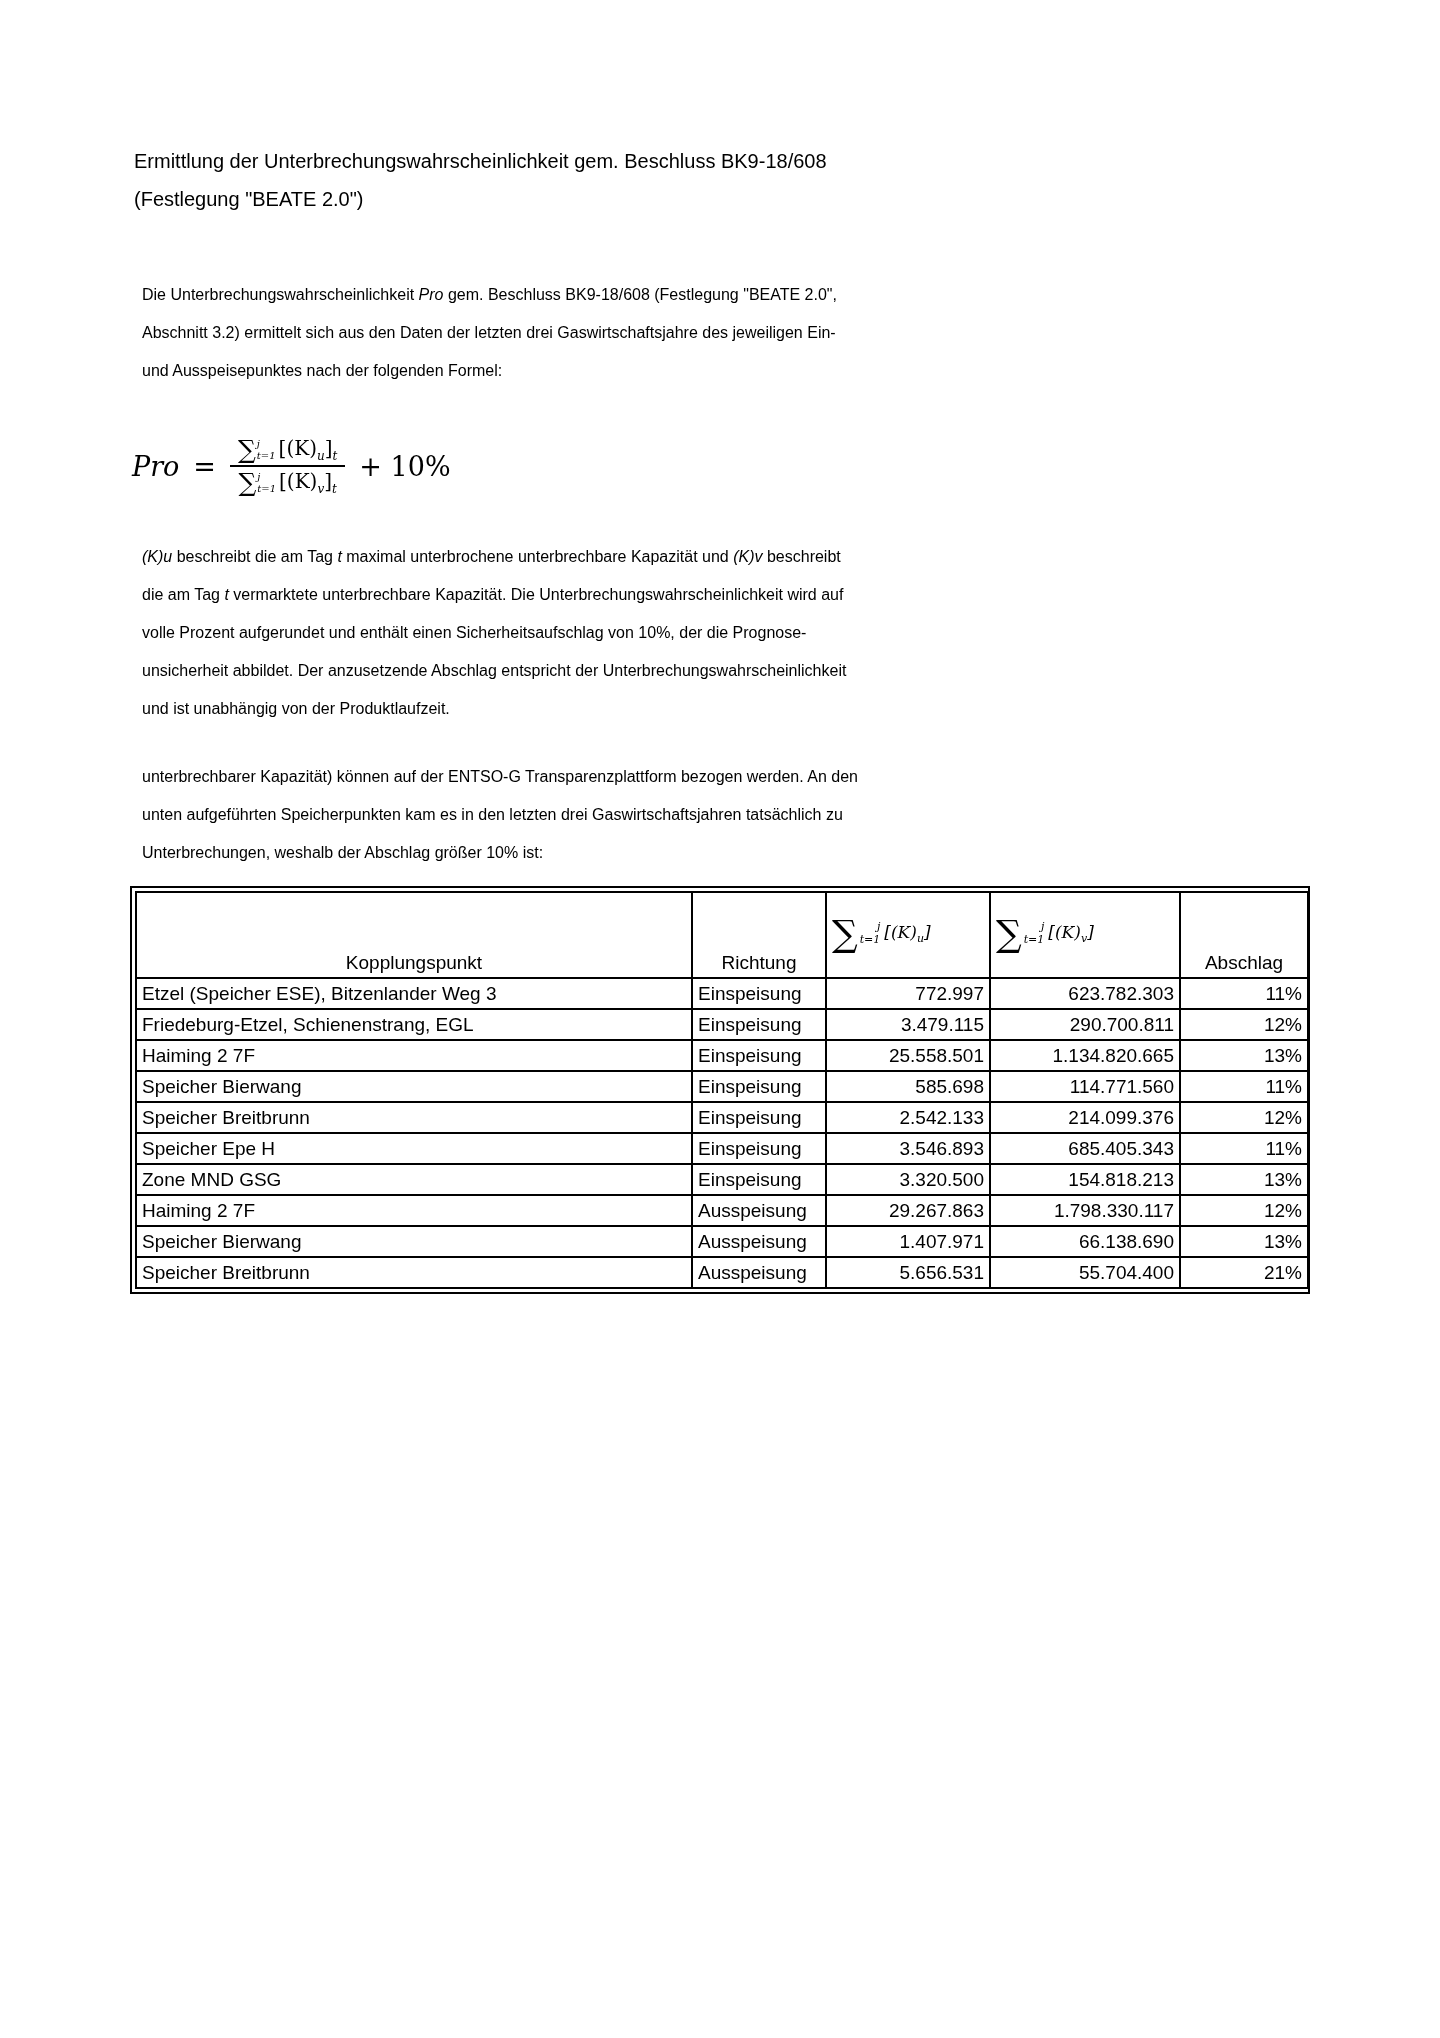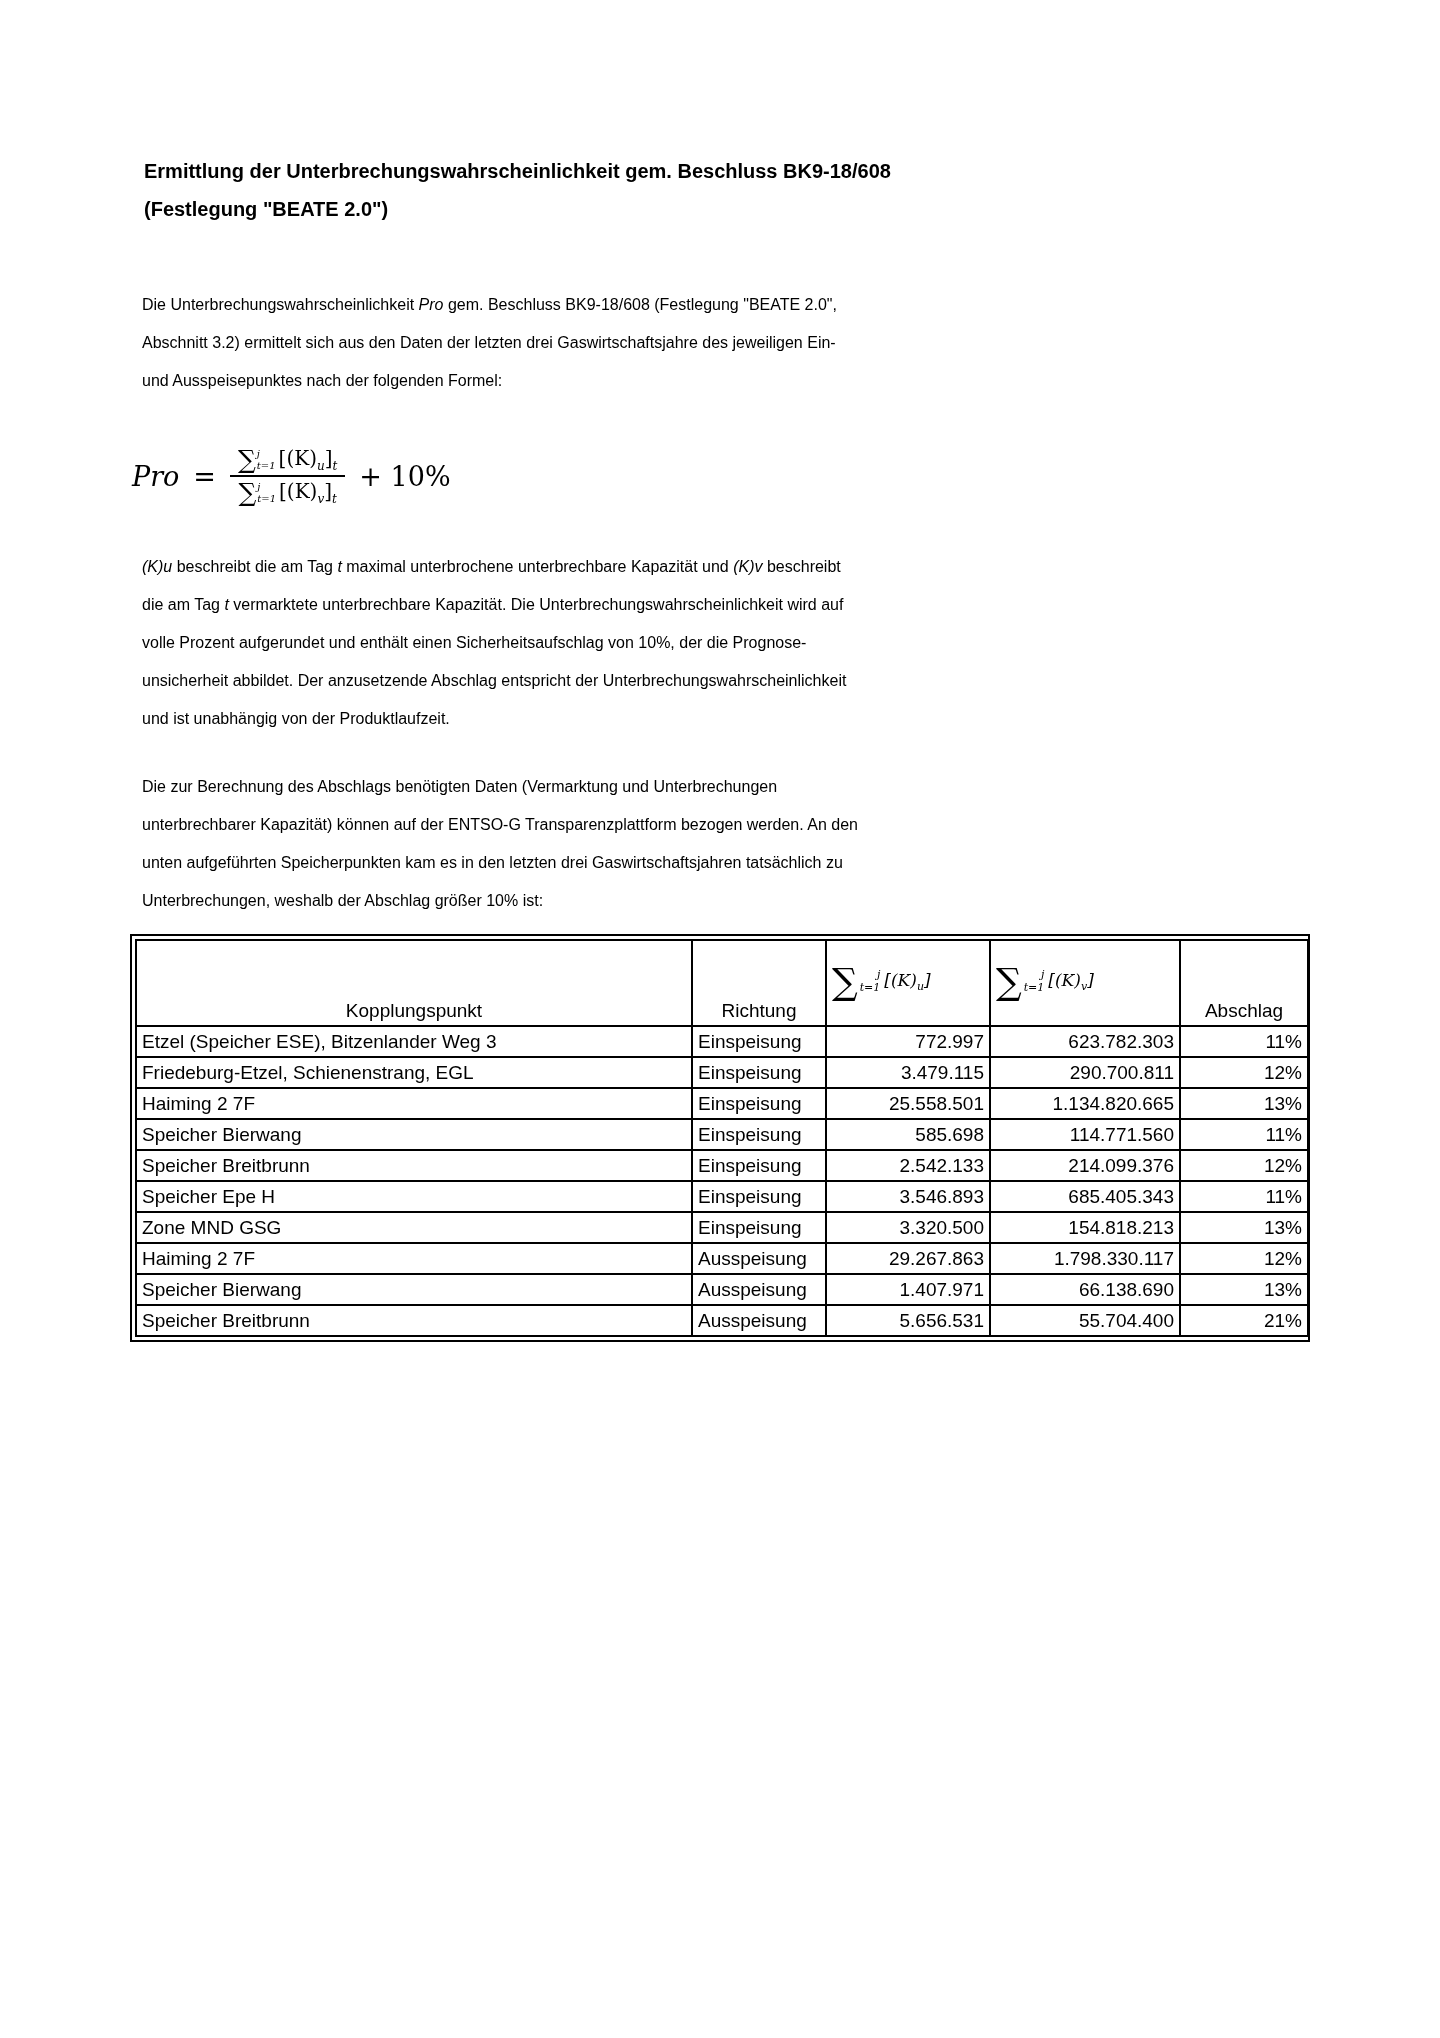--- a/index.html
+++ b/index.html
@@ -1,21 +1,21 @@
 <!DOCTYPE html>
 <html><head>
 <meta charset="utf-8">
 <style>
   html,body{margin:0;padding:0;background:#ffffff;}
   .page{
     position:relative;width:1440px;height:2038px;background:#ffffff;color:#000;
     font-family:"Liberation Sans",sans-serif;box-sizing:border-box;
     padding:138px 130px 0 130px;overflow:hidden;
   }
-  .doc-title{font-size:20px;font-weight:700;line-height:38px;margin:14px;}
+  .doc-title{font-size:20px;font-weight:400;line-height:38px;margin:4px;}
   .doc-title .tl{display:block;}
   .para{font-size:16px;line-height:38px;margin:12px;}
   .para .line{display:block;white-space:nowrap;}
   .p1{margin-top:58px;}
   .p2{margin-top:24px;}
   .p3{margin-top:30px;}
   .it{font-style:italic;}
 
   
   .formula{
@@ -99,21 +99,20 @@
 
   <p class="para p2">
     <span class="line"><span class="it">(K)u</span><span> beschreibt die am Tag </span><span class="it">t</span><span> maximal unterbrochene unterbrechbare Kapazität und </span><span class="it">(K)v</span><span> beschreibt</span></span>
     <span class="line"><span>die am Tag </span><span class="it">t</span><span> vermarktete unterbrechbare Kapazität. Die Unterbrechungswahrscheinlichkeit wird auf</span></span>
     <span class="line">volle Prozent aufgerundet und enthält einen Sicherheitsaufschlag von 10%, der die Prognose-</span>
     <span class="line">unsicherheit abbildet. Der anzusetzende Abschlag entspricht der Unterbrechungswahrscheinlichkeit</span>
     <span class="line">und ist unabhängig von der Produktlaufzeit.</span>
   </p>
 
   <p class="para p3">
-    <span class="line">Die zur Berechnung des Abschlags benötigten Daten (Vermarktung und Unterbrechungen</span>
     <span class="line">unterbrechbarer Kapazität) können auf der ENTSO-G Transparenzplattform bezogen werden. An den</span>
     <span class="line">unten aufgeführten Speicherpunkten kam es in den letzten drei Gaswirtschaftsjahren tatsächlich zu</span>
     <span class="line">Unterbrechungen, weshalb der Abschlag größer 10% ist:</span>
   </p>
 
   <div class="table-wrap">
     <table>
       <thead>
         <tr>
           <th class="c1">Kopplungspunkt</th>

